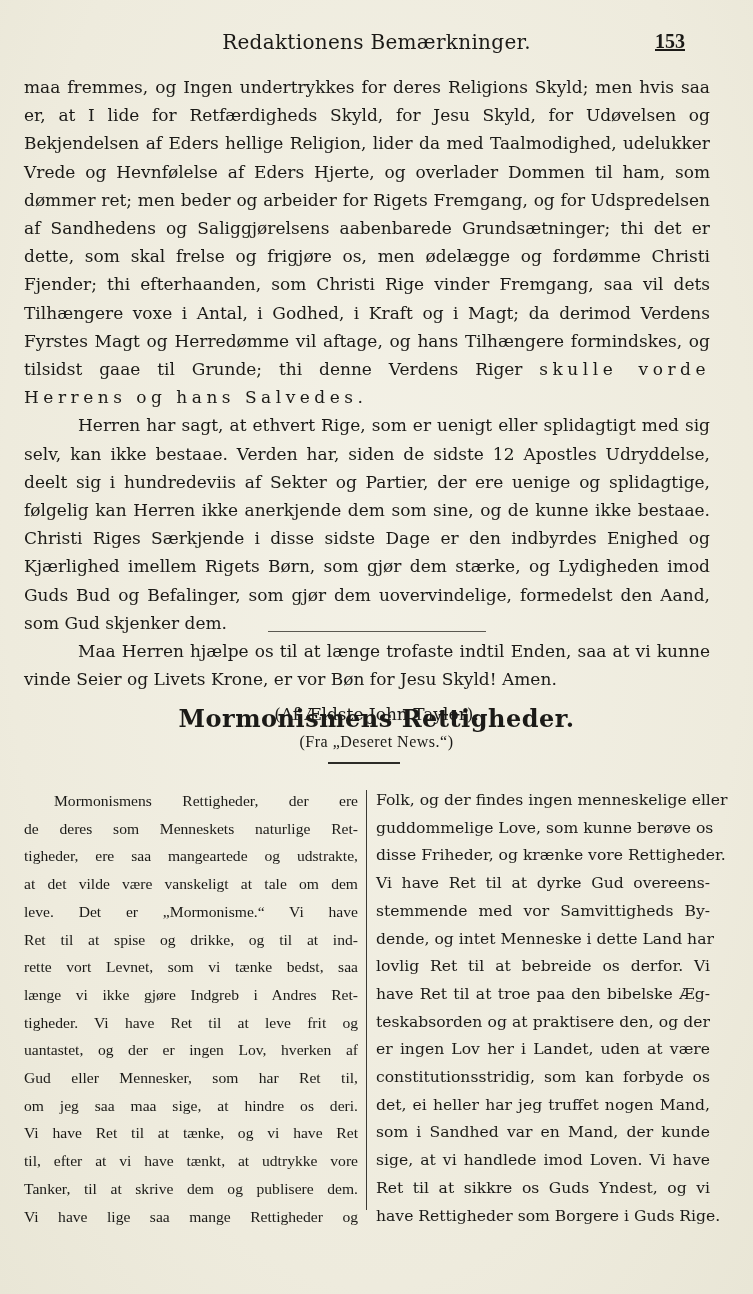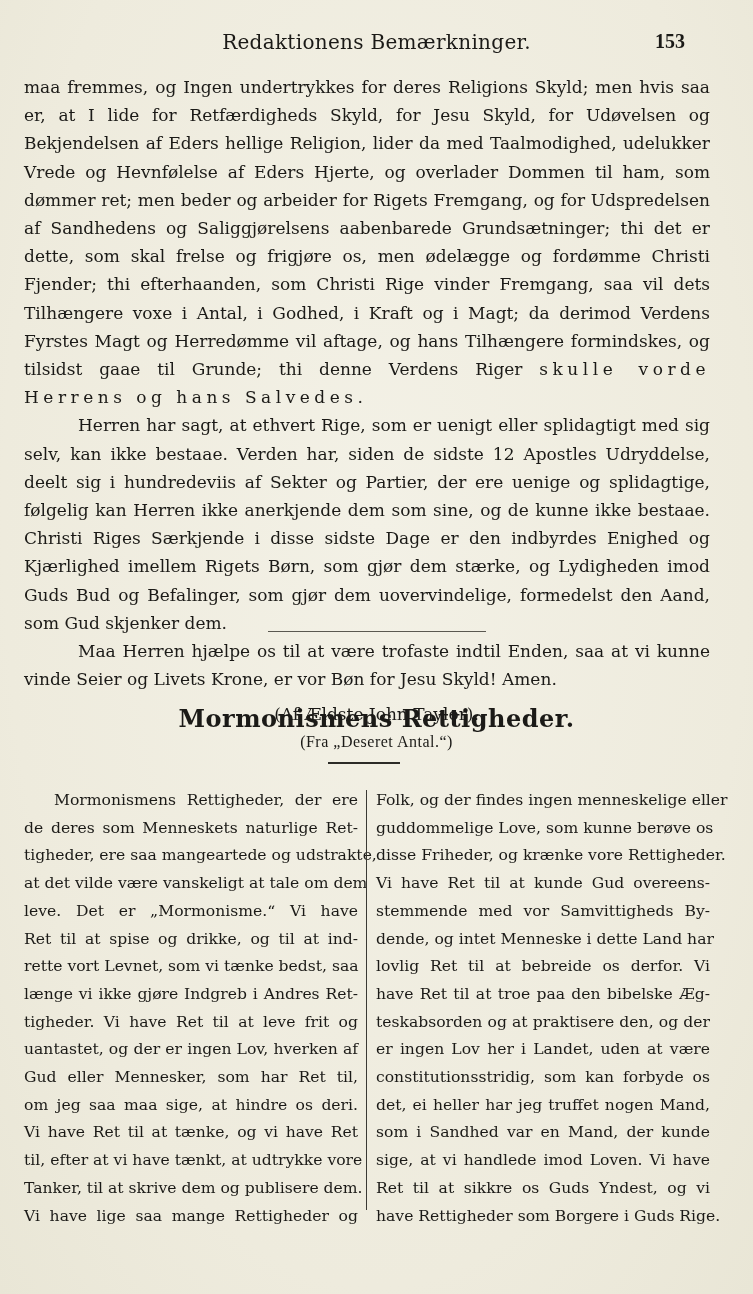--- a/index.html
+++ b/index.html
@@ -9,66 +9,66 @@
       font-family: "DejaVu Serif", serif;
       color: #1b1a17;
       position: relative;
     }
     .page { position: absolute; left: 0; top: 0; width: 753px; height: 1294px;
       background: radial-gradient(ellipse at 50% 40%, #f3f1e6 0%, #eeebdd 70%, #e9e6d6 100%); }
     .running-head { position: absolute; top: 28px; left: 0; width: 753px; height: 30px; }
     .running-title { position: absolute; left: 0; width: 753px; text-align: center;
       font-size: 20px; letter-spacing: 0.3px; top: 2px; }
     .page-number { position: absolute; right: 68px; top: 2px; font-size: 20px; font-weight: bold;
-      font-family: "Liberation Serif", serif; }
+      font-family: "Liberation Serif", serif; text-decoration: underline; }
     .body-text { position: absolute; left: 24px; width: 686px; top: 73px;
       font-size: 17px; line-height: 28.2px; text-align: justify; }
     .body-text p { margin: 0; }
     .body-text p.indent { text-indent: 54px; }
     .spaced { letter-spacing: 4.5px; }
     .rule-long { position: absolute; left: 268px; top: 631px; width: 218px; height: 1px;
       background: #5a5850; }
     .article-title { position: absolute; top: 704px; left: 0; width: 753px; text-align: center;
       font-size: 24px; font-weight: bold; letter-spacing: 0.5px; }
     .byline { position: absolute; top: 704px; left: 0; width: 753px; text-align: center; font-size: 17px; }
     .source { position: absolute; top: 733px; left: 0; width: 753px; text-align: center;
       font-size: 16px; font-family: "Liberation Serif", serif; letter-spacing: 0.5px; }
     .rule-short { position: absolute; left: 328px; top: 762px; width: 72px; height: 2px;
       background: #2c2b27; }
     .column { position: absolute; top: 787px; font-size: 15.6px; line-height: 27.7px;
       text-align: justify; }
-    .col-left { left: 24px; width: 334px; }
+    .col-left { left: 24px; width: 334px; font-family: Liberation Serif, serif; }
     .col-right { left: 376px; width: 334px; }
     .column .line { display: block; text-align: justify; text-align-last: justify; white-space: nowrap; }
     .column .line.last { text-align-last: left; }
     .column .line.first-indent { padding-left: 30px; }
     .col-divider { position: absolute; left: 366px; top: 790px; width: 1px; height: 420px;
       background: #3a3934; }
   </style>
 </head>
 <body>
 
 <div class="page">
 
   <div class="running-head">
     <div class="running-title">Redaktionens Bemærkninger.</div>
     <div class="page-number">153</div>
   </div>
 
   <div class="body-text">
     <p><span>maa fremmes, og Ingen undertrykkes for deres Religions Skyld; men hvis saa er, at I lide for Retfærdigheds Skyld, for Jesu Skyld, for Udøvelsen og Bekjendelsen af Eders hellige Religion, lider da med Taalmodighed, udelukker Vrede og Hevnfølelse af Eders Hjerte, og overlader Dommen til ham, som dømmer ret; men beder og arbeider for Rigets Fremgang, og for Udspredelsen af Sandhedens og Saliggjørelsens aabenbarede Grundsætninger; thi det er dette, som skal frelse og frigjøre os, men ødelægge og fordømme Christi Fjender; thi efterhaanden, som Christi Rige vinder Fremgang, saa vil dets Tilhængere voxe i Antal, i Godhed, i Kraft og i Magt; da derimod Verdens Fyrstes Magt og Herredømme vil aftage, og hans Tilhængere formindskes, og tilsidst gaae til Grunde; thi denne Verdens Riger </span><span class="spaced">skulle vorde Herrens og hans Salvedes.</span></p>
     <p class="indent">Herren har sagt, at ethvert Rige, som er uenigt eller splidagtigt med sig selv, kan ikke bestaae. Verden har, siden de sidste 12 Apostles Udryddelse, deelt sig i hundredeviis af Sekter og Partier, der ere uenige og splidagtige, følgelig kan Herren ikke anerkjende dem som sine, og de kunne ikke bestaae. Christi Riges Særkjende i disse sidste Dage er den indbyrdes Enighed og Kjærlighed imellem Rigets Børn, som gjør dem stærke, og Lydigheden imod Guds Bud og Befalinger, som gjør dem uovervindelige, formedelst den Aand, som Gud skjenker dem.</p>
-    <p class="indent">Maa Herren hjælpe os til at være trofaste indtil Enden, saa at vi kunne vinde Seier og Livets Krone, er vor Bøn for Jesu Skyld! Amen.</p>
+    <p class="indent">Maa Herren hjælpe os til at længe trofaste indtil Enden, saa at vi kunne vinde Seier og Livets Krone, er vor Bøn for Jesu Skyld! Amen.</p>
   </div>
 
   <div class="rule-long"></div>
 
   <div class="article-title">Mormonismens Rettigheder.</div>
   <div class="byline">(Af Ældste John Taylor).</div>
-  <div class="source">(Fra „Deseret Antal.“)</div>
+  <div class="source">(Fra „Deseret News.“)</div>
   <div class="rule-short"></div>
 
   <div class="column col-left">
     <span class="line first-indent">Mormonismens Rettigheder, der ere</span>
     <span class="line">de deres som Menneskets naturlige Ret-</span>
     <span class="line">tigheder, ere saa mangeartede og udstrakte,</span>
     <span class="line">at det vilde være vanskeligt at tale om dem</span>
     <span class="line">leve. Det er „Mormonisme.“ Vi have</span>
     <span class="line">Ret til at spise og drikke, og til at ind-</span>
     <span class="line">rette vort Levnet, som vi tænke bedst, saa</span>
@@ -82,21 +82,21 @@
     <span class="line">Tanker, til at skrive dem og publisere dem.</span>
     <span class="line">Vi have lige saa mange Rettigheder og</span>
   </div>
 
   <div class="col-divider"></div>
 
   <div class="column col-right">
     <span class="line">Folk, og der findes ingen menneskelige eller</span>
     <span class="line">guddommelige Love, som kunne berøve os</span>
     <span class="line">disse Friheder, og krænke vore Rettigheder.</span>
-    <span class="line">Vi have Ret til at kunde Gud overeens-</span>
+    <span class="line">Vi have Ret til at dyrke Gud overeens-</span>
     <span class="line">stemmende med vor Samvittigheds By-</span>
     <span class="line">dende, og intet Menneske i dette Land har</span>
     <span class="line">lovlig Ret til at bebreide os derfor. Vi</span>
     <span class="line">have Ret til at troe paa den bibelske Æg-</span>
     <span class="line">teskabsorden og at praktisere den, og der</span>
     <span class="line">er ingen Lov her i Landet, uden at være</span>
     <span class="line">constitutionsstridig, som kan forbyde os</span>
     <span class="line">det, ei heller har jeg truffet nogen Mand,</span>
     <span class="line">som i Sandhed var en Mand, der kunde</span>
     <span class="line">sige, at vi handlede imod Loven. Vi have</span>

